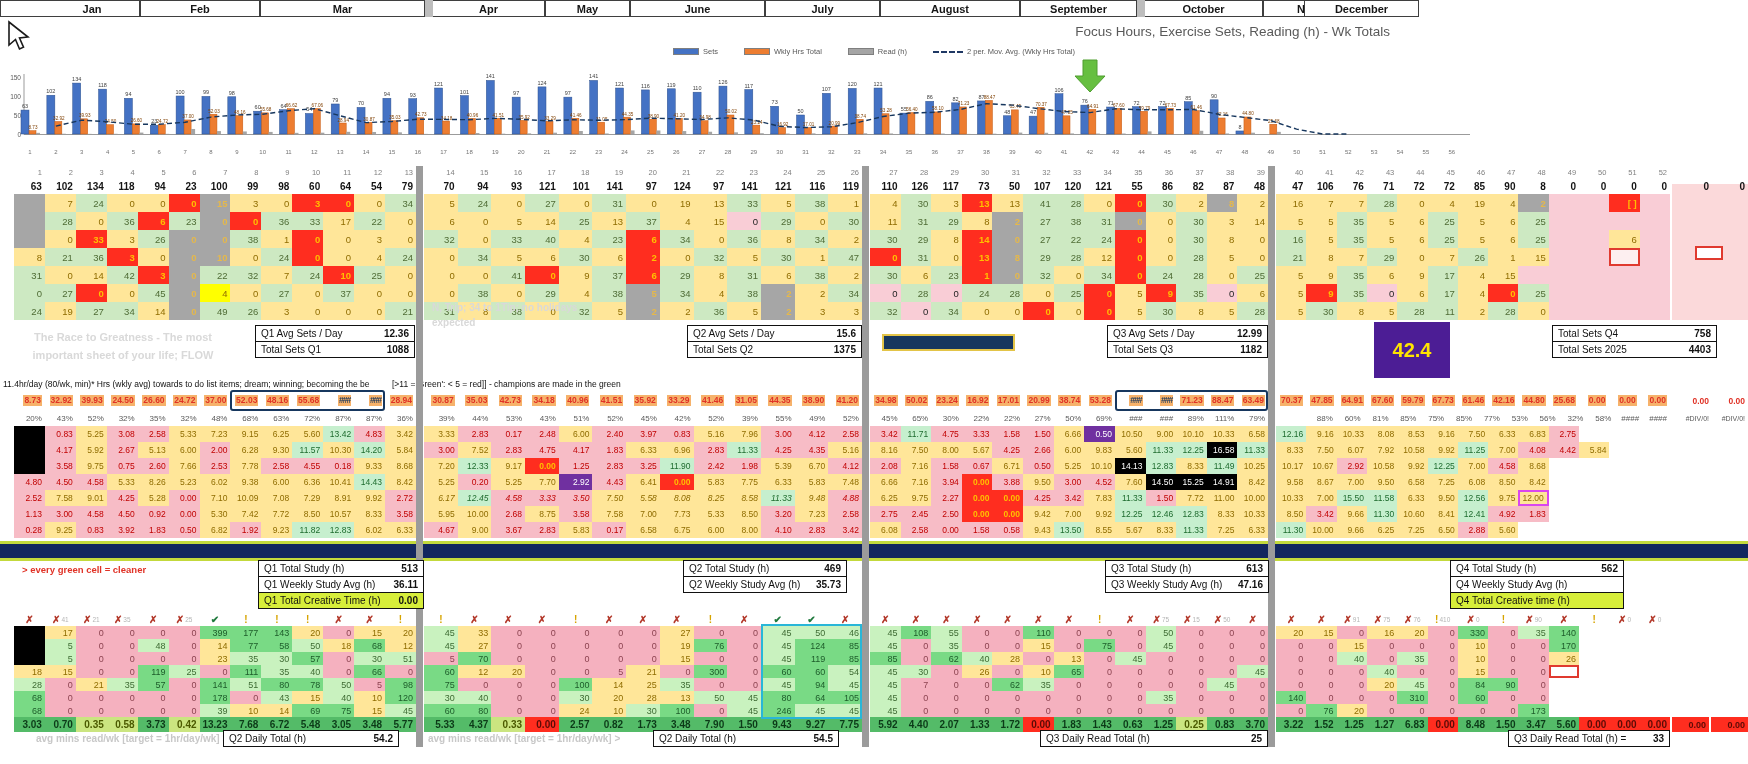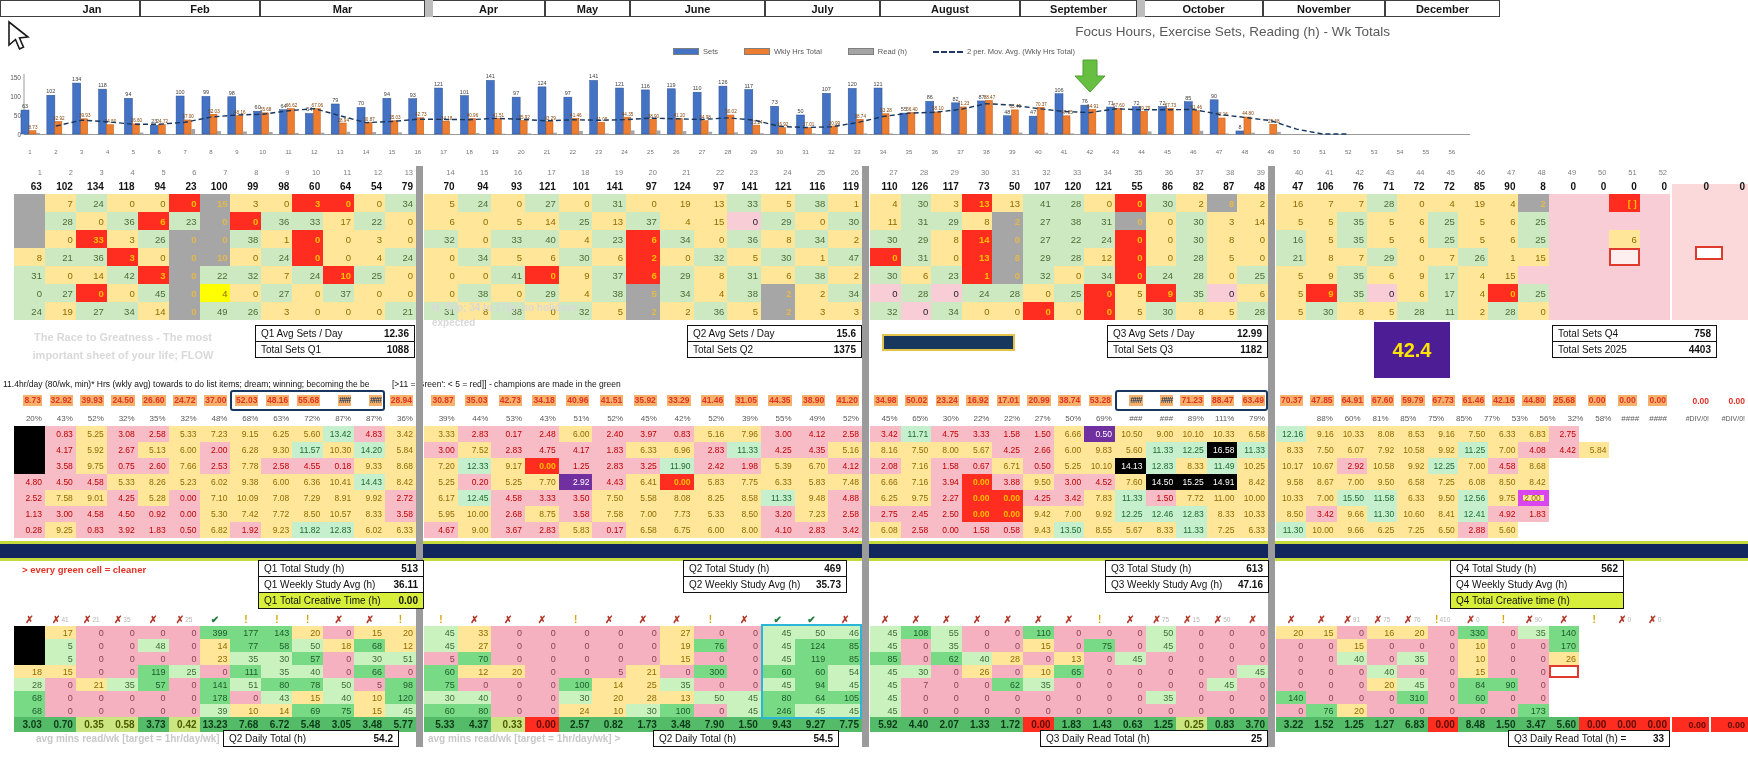--- a/index.html
+++ b/index.html
@@ -34,21 +34,21 @@
   .hrow .cell.hh span{color:#17375e;letter-spacing:-1px}
   .hbox{position:absolute;border:2px solid #17375e;border-radius:3px;box-sizing:border-box}
   .pct  .cell{font-size:8px;color:#595959}
   .hours .cell{font-size:8.5px;color:#333}
   .hours .c-P{background:#f7bcc6;color:#c00000}
   .hours .c-y{background:#ffe699;color:#8f6c00}
   .hours .c-E{background:#c6efce;color:#1e6b2e}
   .hours .c-k{background:#000;color:#fff}
   .hours .c-u{background:#7030a0;color:#fff}
   .hours .c-r{background:#ff2d1f;color:#ffc000;font-weight:bold}
-  .hours .c-O{background:#ffe699;color:#8f6c00;border:5px solid #d946ef}
+  .hours .c-O{background:#ffe699;color:#8f6c00;border:2px solid #d946ef}
   .marks .cell{justify-content:center;gap:1px;font-size:10px;padding:0}
   .ic-x{color:#b3392b;font-weight:bold}
   .ic-c{color:#1f7a3d;font-weight:bold}
   .ic-w{color:#d7a400;font-weight:bold}
   .mnum{font-size:6.5px;color:#b5b5b5}
   .read .cell{font-size:9px;color:#333}
   .read .c-G{background:#79da85;color:#1d5c2a}
   .read .c-g{background:#c9f2bf;color:#3e6b33}
   .read .c-y{background:#ffe699;color:#8f6c00}
   .read .c-p{background:#f5b1bf;color:#8c4350}
@@ -94,21 +94,21 @@
       <div class="mtab" style="left: 140px; width: 120px;">Feb</div>
       <div class="mtab" style="left: 260px; width: 165px;">Mar</div>
       <div class="mtab" style="left: 432px; width: 113px;">Apr</div>
       <div class="mtab" style="left: 545px; width: 85px;">May</div>
       <div class="mtab" style="left: 630px; width: 135px;">June</div>
       <div class="mtab" style="left: 765px; width: 115px;">July</div>
       <div class="mtab" style="left: 880px; width: 140px;">August</div>
       <div class="mtab" style="left: 1020px; width: 117px;">September</div>
       <div class="mtab" style="left: 1144px; width: 119px;">October</div>
       <div class="mtab" style="left: 1263px; width: 122px;">November</div>
-      <div class="mtab" style="left: 1385px; width: 115px;">December</div>
+      <div class="mtab" style="left: 1304px; width: 115px;">December</div>
       <div class="hdrgap" style="left: 425px; width: 8px;"></div>
       <div class="hdrgap" style="left: 1137px; width: 8px;"></div>
     </div>
 
   <div id="chart-wrap">
       <svg width="1748" height="148" viewBox="0 0 1748 148" style="position: absolute; left: 0px; top: 18px;">
         <line x1="24" y1="56" x2="24" y2="116.5" stroke="#9b9b9b" stroke-width="1"></line>
         <line x1="24" y1="116.5" x2="1470" y2="116.5" stroke="#9b9b9b" stroke-width="1"></line>
         <text x="21" y="118.5" font-size="6.5" fill="#595959" text-anchor="end" font-family="&quot;Liberation Sans&quot;,sans-serif">0</text>
         <text x="21" y="99.5" font-size="6.5" fill="#595959" text-anchor="end" font-family="&quot;Liberation Sans&quot;,sans-serif">50</text>
@@ -1144,21 +1144,21 @@
           <div class="cell c-u">2.92</div>
           <div class="cell c-P">4.43</div>
           <div class="cell c-y">6.41</div>
           <div class="cell c-r">0.00</div>
           <div class="cell c-y">5.83</div>
           <div class="cell c-y">7.75</div>
           <div class="cell c-y">6.33</div>
           <div class="cell c-y">5.83</div>
           <div class="cell c-y">7.48</div>
         </div>
-        <div class="row hours" style="top: 324px; height: 16px; grid-template-columns: repeat(13, 1fr);">
+        <div class="row hours" style="top: 324px; height: 16px; grid-template-columns: repeat(13, 1fr); font-style: italic;">
           <div class="cell c-y">6.17</div>
           <div class="cell c-E">12.45</div>
           <div class="cell c-P">4.58</div>
           <div class="cell c-P">3.33</div>
           <div class="cell c-P">3.50</div>
           <div class="cell c-y">7.50</div>
           <div class="cell c-y">5.58</div>
           <div class="cell c-y">8.08</div>
           <div class="cell c-y">8.25</div>
           <div class="cell c-y">8.58</div>

